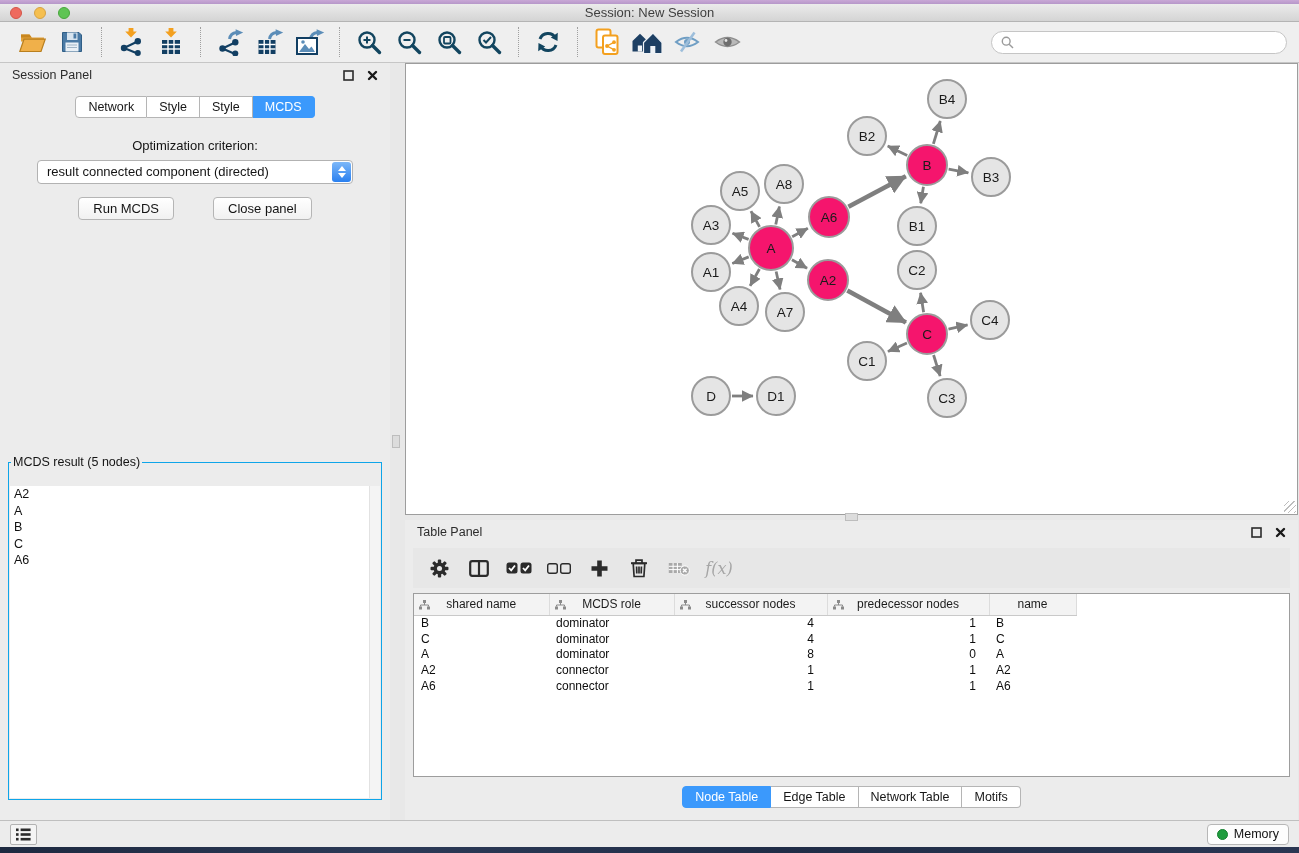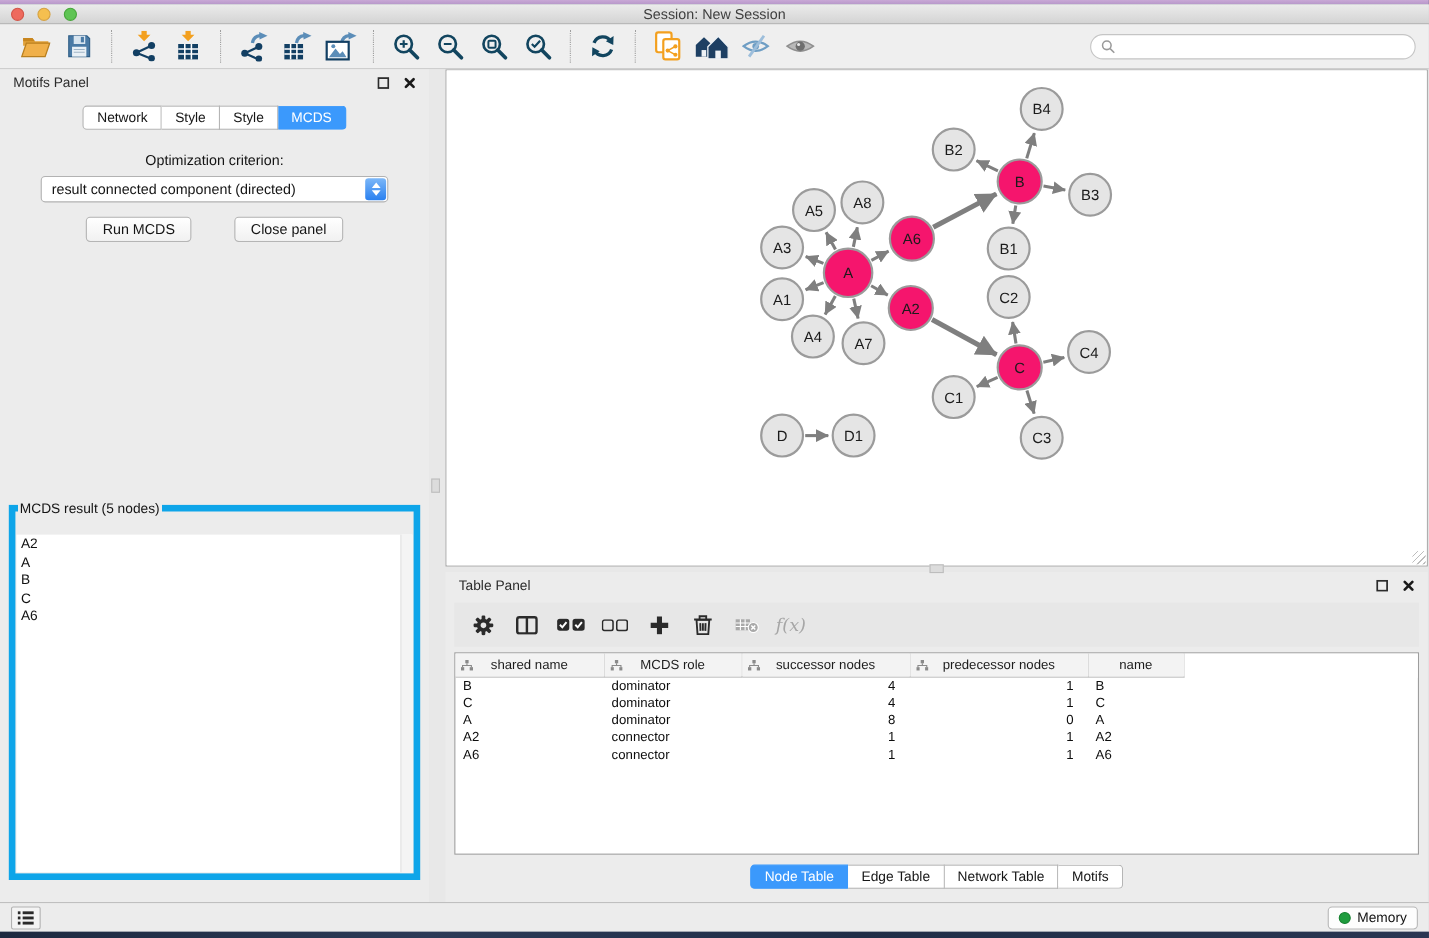--- a/index.html
+++ b/index.html
@@ -57,21 +57,21 @@
     border-left:4px solid transparent; border-right:4px solid transparent;
     border-bottom:5px solid #fff; }
   .stepper:after { content:""; display:block; width:0; margin:0 auto;
     border-left:4px solid transparent; border-right:4px solid transparent;
     border-top:5px solid #fff; }
   .btn-row { display:flex; justify-content:center; gap:39px; margin-top:13px; }
   .push-btn { font-size:13px; font-family:"Liberation Sans",sans-serif; color:#141414;
     background:linear-gradient(#ffffff,#f1f1f1); border:1px solid #b5b5b5;
     border-radius:4px; padding:3px 14px; cursor:default; }
   .result-fieldset { position:absolute; left:8px; right:8px; top:392px; height:345px;
-    border:6px solid #0ea5e9; background:transparent; }
+    border:1px solid #0ea5e9; background:transparent; }
   .result-fieldset legend { font-size:12.5px; color:#141414; margin-left:2px; padding:0 2px; }
   .list-box { position:absolute; left:1px; right:1px; bottom:1px; top:17px; background:#fff; }
   .scroll-strip { position:absolute; right:0; top:0; bottom:0; width:11px;
     background:#f4f4f4; border-left:1px solid #e2e2e2; }
   .result-item { font-size:12.5px; line-height:16.5px; padding-left:4px; color:#111; }
 
   
   .splitter-v { width:15px; flex:0 0 auto; position:relative; }
   .splitter-v .grip { position:absolute; left:2px; top:372px; width:8px; height:13px;
     background:#dcdcdc; border:1px solid #bdbdbd; }
@@ -300,21 +300,21 @@
             <line x1="8.2" y1="8.2" x2="12" y2="12" stroke="#9a9a9a" stroke-width="1.4"></line>
           </svg>
         <input placeholder="" style="">
       </div>
     </div>
 
     <div class="main">
 
       <div class="control-panel">
         <div class="panel-hdr">
-          <span>Motifs Panel</span>
+          <span>Session Panel</span>
           <span class="hdr-btns">
             <span>
                 <svg width="11" height="11" viewBox="0 0 11 11">
                   <rect x="1" y="1" width="9" height="9" fill="none" stroke="#2b2b2b" stroke-width="1.6"></rect>
                 </svg>
               </span>
             <span>
                 <svg width="11" height="11" viewBox="0 0 11 11">
                   <path d="M2 2 L9 9 M9 2 L2 9" stroke="#1a1a1a" stroke-width="2.4" stroke-linecap="round"></path>
                 </svg>

